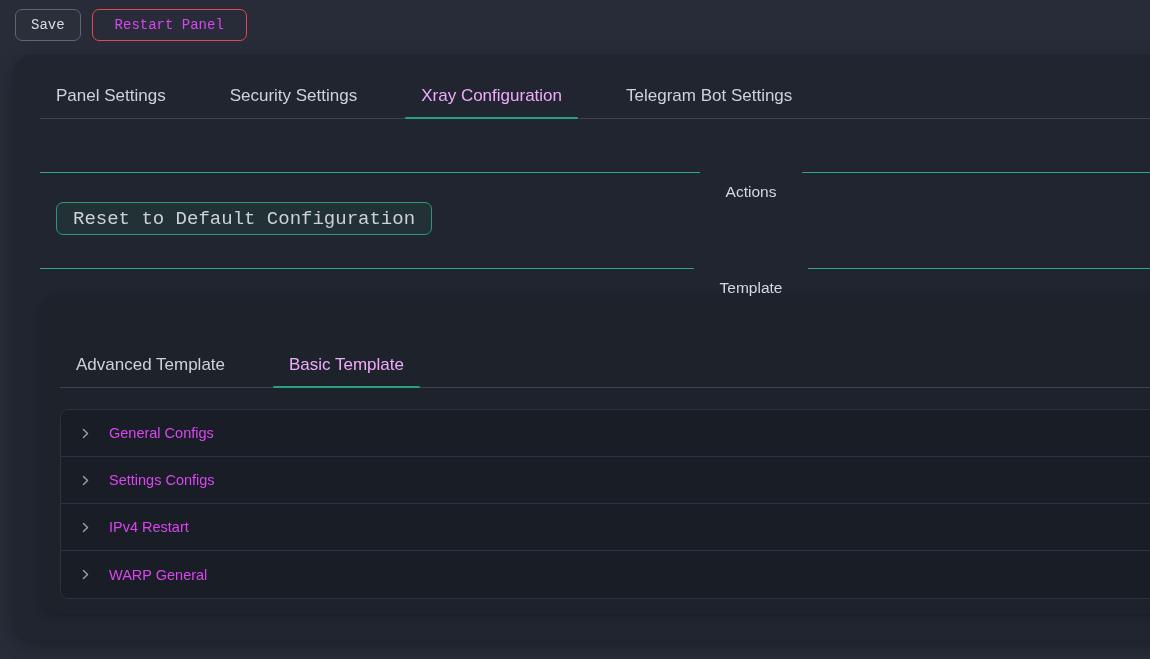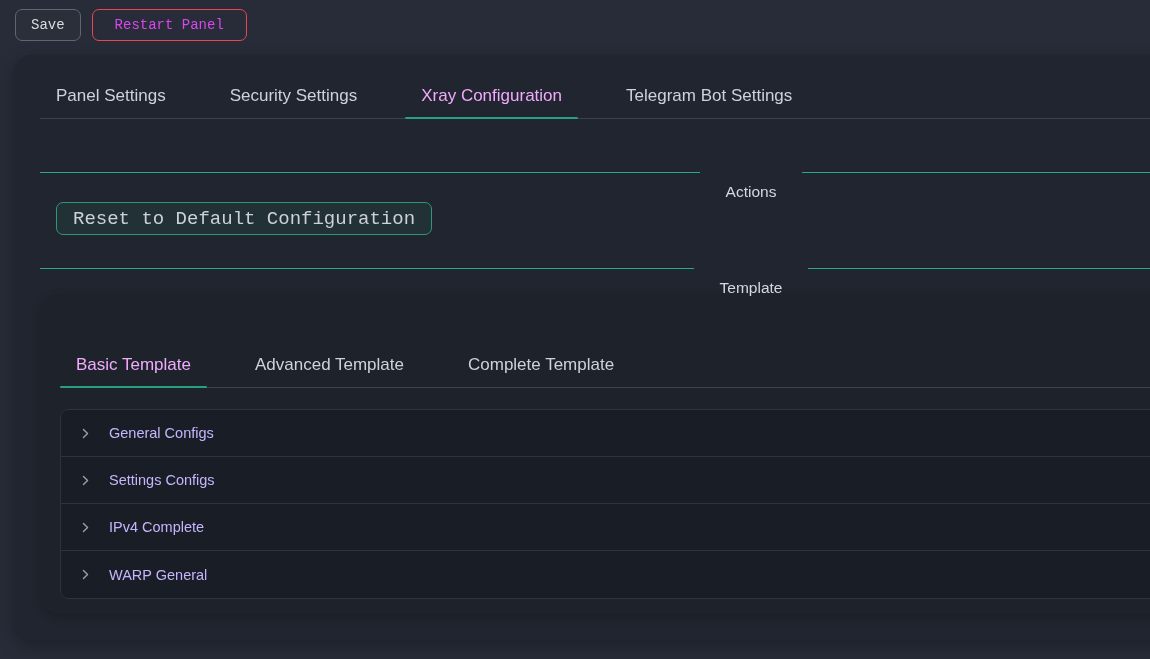--- a/index.html
+++ b/index.html
@@ -158,21 +158,21 @@
     height: 14px;
     margin-right: 17px;
     display: inline-flex;
     align-items: center;
     justify-content: center;
     color: #9aa0a8;
     flex: 0 0 auto;
   }
   .acc-label {
     font-size: 14.5px;
-    color: #c4b5fd;
+    color: #d946ef;
   }
 </style>
 </head>
 <body>
 
 <div class="viewport">
 
   <header class="topbar">
     <button class="btn btn-save">Save</button>
     <button class="btn btn-restart">Restart Panel</button>
@@ -199,23 +199,22 @@
 
     <div class="divider templates-divider">
       <span class="line"></span>
       <span class="divider-text">Template</span>
       <span class="line"></span>
     </div>
 
     <section class="templates-card">
 
       <nav class="tabs">
+        <div class="tab">Advanced Template</div>
         <div class="tab active">Basic Template</div>
-        <div class="tab">Advanced Template</div>
-        <div class="tab">Complete Template</div>
       </nav>
 
       <div class="accordion">
 
         <div class="acc-row">
           <span class="acc-chevron">
             <svg width="13" height="13" viewBox="0 0 16 16" fill="none" stroke="currentColor" stroke-width="1.7" stroke-linecap="round" stroke-linejoin="round">
                 <path d="M5.5 3 L10.5 8 L5.5 13"></path>
               </svg>
           </span>
@@ -230,21 +229,21 @@
           </span>
           <span class="acc-label">Settings Configs</span>
         </div>
 
         <div class="acc-row">
           <span class="acc-chevron">
             <svg width="13" height="13" viewBox="0 0 16 16" fill="none" stroke="currentColor" stroke-width="1.7" stroke-linecap="round" stroke-linejoin="round">
                 <path d="M5.5 3 L10.5 8 L5.5 13"></path>
               </svg>
           </span>
-          <span class="acc-label">IPv4 Complete</span>
+          <span class="acc-label">IPv4 Restart</span>
         </div>
 
         <div class="acc-row">
           <span class="acc-chevron">
             <svg width="13" height="13" viewBox="0 0 16 16" fill="none" stroke="currentColor" stroke-width="1.7" stroke-linecap="round" stroke-linejoin="round">
                 <path d="M5.5 3 L10.5 8 L5.5 13"></path>
               </svg>
           </span>
           <span class="acc-label">WARP General</span>
         </div>

